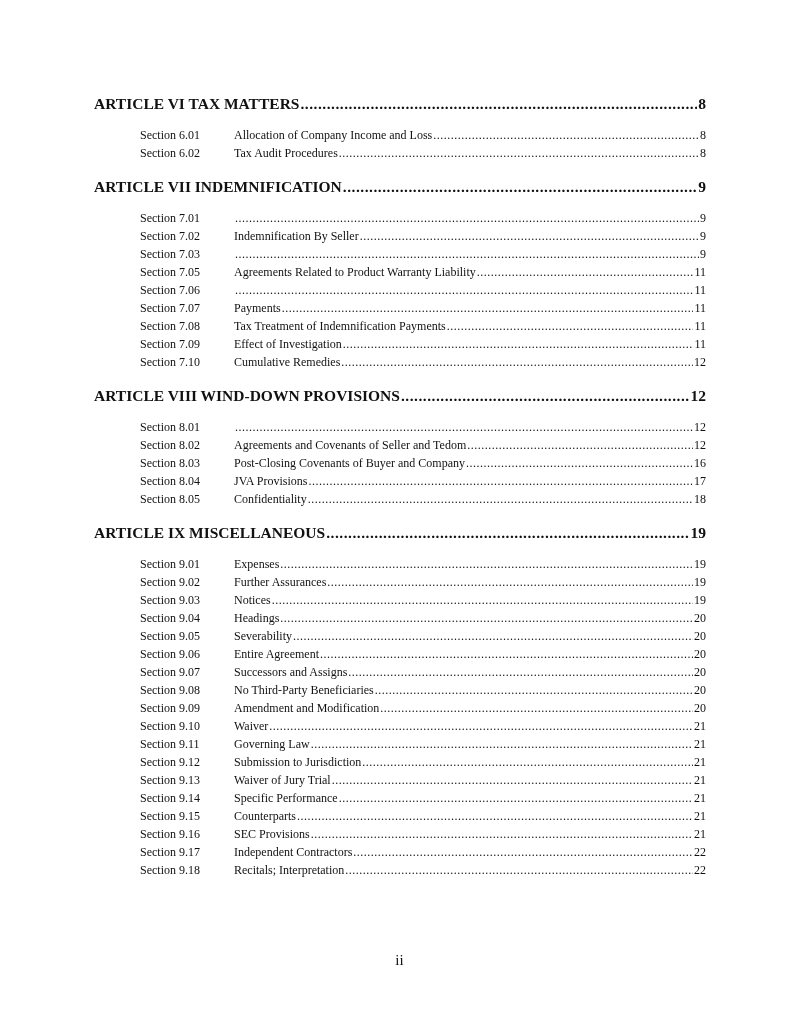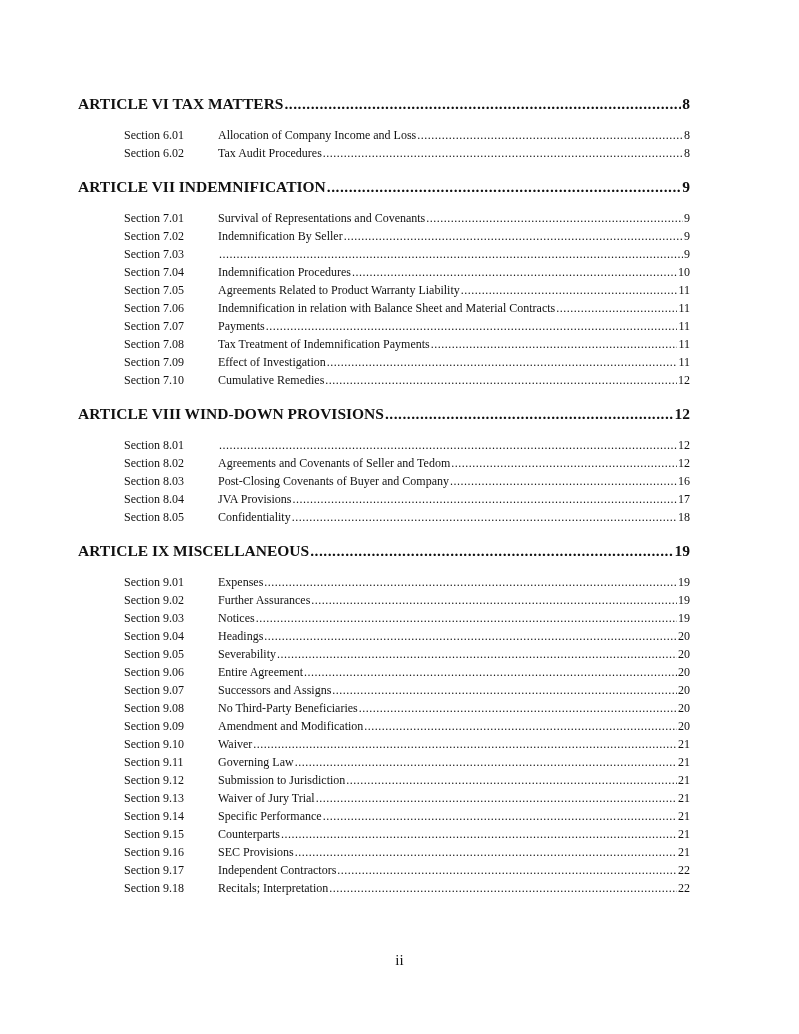--- a/index.html
+++ b/index.html
@@ -10,21 +10,21 @@
     body {
       width: 799px;
       height: 1034px;
       position: relative;
       overflow: hidden;
       font-family: "Liberation Serif", "DejaVu Serif", serif;
       color: #111111;
     }
     .toc {
       position: absolute;
-      left: 78px;
+      left: 94px;
       top: 93px;
       width: 612px;
     }
     .article {
       display: flex;
       align-items: baseline;
       font-weight: bold;
       font-size: 15.5px;
       height: 22px;
       line-height: 22px;
@@ -105,50 +105,42 @@
     </div>
     <div class="article-block">
       <div class="article">
         <span class="art-title">ARTICLE VII INDEMNIFICATION</span>
         <span class="leader"></span>
         <span class="page">9</span>
       </div>
       <div class="sections">
         <div class="row">
           <span class="sec-num">Section 7.01</span>
-          <span class="title">Survival of Representations and Covenants</span>
           <span class="leader"></span>
           <span class="page">9</span>
         </div>
         <div class="row">
           <span class="sec-num">Section 7.02</span>
           <span class="title">Indemnification By Seller</span>
           <span class="leader"></span>
           <span class="page">9</span>
         </div>
         <div class="row">
           <span class="sec-num">Section 7.03</span>
           <span class="leader"></span>
           <span class="page">9</span>
         </div>
         <div class="row">
-          <span class="sec-num">Section 7.04</span>
-          <span class="title">Indemnification Procedures</span>
-          <span class="leader"></span>
-          <span class="page">10</span>
-        </div>
-        <div class="row">
           <span class="sec-num">Section 7.05</span>
           <span class="title">Agreements Related to Product Warranty Liability</span>
           <span class="leader"></span>
           <span class="page">11</span>
         </div>
         <div class="row">
           <span class="sec-num">Section 7.06</span>
-          <span class="title">Indemnification in relation with Balance Sheet and Material Contracts</span>
           <span class="leader"></span>
           <span class="page">11</span>
         </div>
         <div class="row">
           <span class="sec-num">Section 7.07</span>
           <span class="title">Payments</span>
           <span class="leader"></span>
           <span class="page">11</span>
         </div>
         <div class="row">

